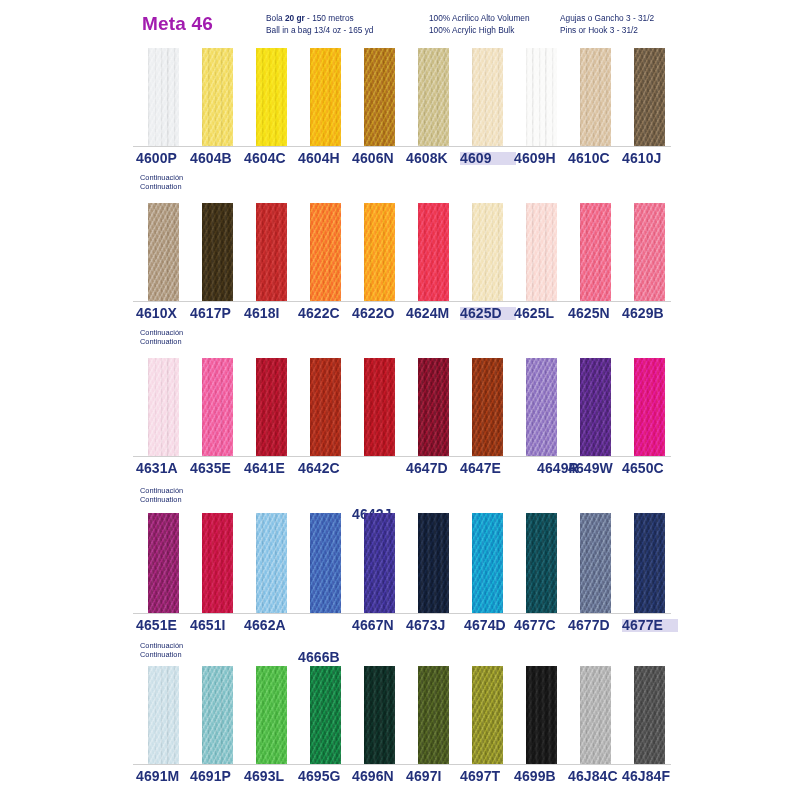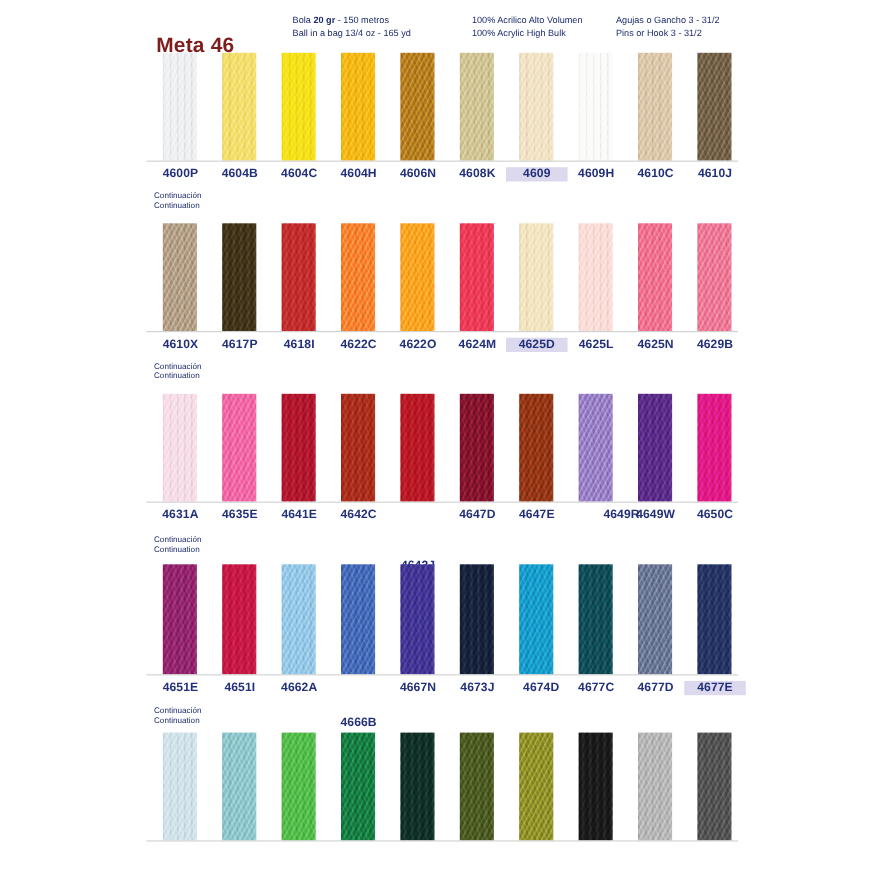--- a/index.html
+++ b/index.html
@@ -9,22 +9,22 @@
     font-family:"Liberation Sans", sans-serif;
     overflow:hidden;
   }
   .page{position:relative;width:800px;height:800px;}
 
   
   .header{
     position:absolute;left:0;top:0;width:800px;height:46px;
   }
   .brand{
-    position:absolute;left:142px;top:31px;
-    font-size:19px;font-weight:bold;color:#7f1d1d;
+    position:absolute;left:142px;top:13px;
+    font-size:19px;font-weight:bold;color:#a21caf;
     letter-spacing:.2px;
   }
   .hcol{
     position:absolute;top:13px;
     font-size:8.3px;line-height:11.5px;color:#1d2b6e;
     white-space:nowrap;
   }
   .hcol b{font-weight:bold;}
   .hcol.c1{left:266px;}
   .hcol.c2{left:429px;}
@@ -84,22 +84,22 @@
     position:absolute;left:0;
     width:538px;height:1px;
     background:#cfcfcf;
   }
   .labels{
     position:absolute;left:0;
     width:538px;height:18px;
   }
   .lbl{
     position:absolute;top:0;
-    width:56px;text-align:center;
-    font-size:11px;color:#22307a;
+    width:56px;text-align:left;
+    font-size:14px;color:#22307a;
     font-weight:600;letter-spacing:.1px;
     line-height:13px;height:13px;
   }
   .lbl.hl{
     background:#dcd9ef;
   }
 </style>
 </head>
 <body>
 
@@ -258,16 +258,28 @@
           <div class="swatch" title="4693L" style="left: 123px; height: 98px; width: 31px; background: rgb(77, 185, 68);"></div>
           <div class="swatch" title="4695G" style="left: 177px; height: 98px; width: 31px; background: rgb(17, 118, 60);"></div>
           <div class="swatch" title="4696N" style="left: 231px; height: 98px; width: 31px; background: rgb(12, 42, 34);"></div>
           <div class="swatch" title="4697I" style="left: 285px; height: 98px; width: 31px; background: rgb(69, 84, 29);"></div>
           <div class="swatch" title="4697T" style="left: 339px; height: 98px; width: 31px; background: rgb(138, 138, 37);"></div>
           <div class="swatch" title="4699B" style="left: 393px; height: 98px; width: 31px; background: rgb(21, 21, 21);"></div>
           <div class="swatch" title="46J84C" style="left: 447px; height: 98px; width: 31px; background: rgb(179, 179, 179);"></div>
           <div class="swatch" title="46J84F" style="left: 501px; height: 98px; width: 31px; background: rgb(76, 76, 76);"></div>
         </div>
         <div class="rule" style="top: 98px;"></div>
+        <div class="labels" style="top: 104px;">
+          <div class="lbl" style="left: 3px;">4691M</div>
+          <div class="lbl" style="left: 57px;">4691P</div>
+          <div class="lbl" style="left: 111px;">4693L</div>
+          <div class="lbl" style="left: 165px;">4695G</div>
+          <div class="lbl" style="left: 219px;">4696N</div>
+          <div class="lbl" style="left: 273px;">4697I</div>
+          <div class="lbl" style="left: 327px;">4697T</div>
+          <div class="lbl" style="left: 381px;">4699B</div>
+          <div class="lbl" style="left: 435px;">46J84C</div>
+          <div class="lbl" style="left: 489px;">46J84F</div>
+        </div>
       </div>
     </div>
 
 </div>
 
 </body></html>

